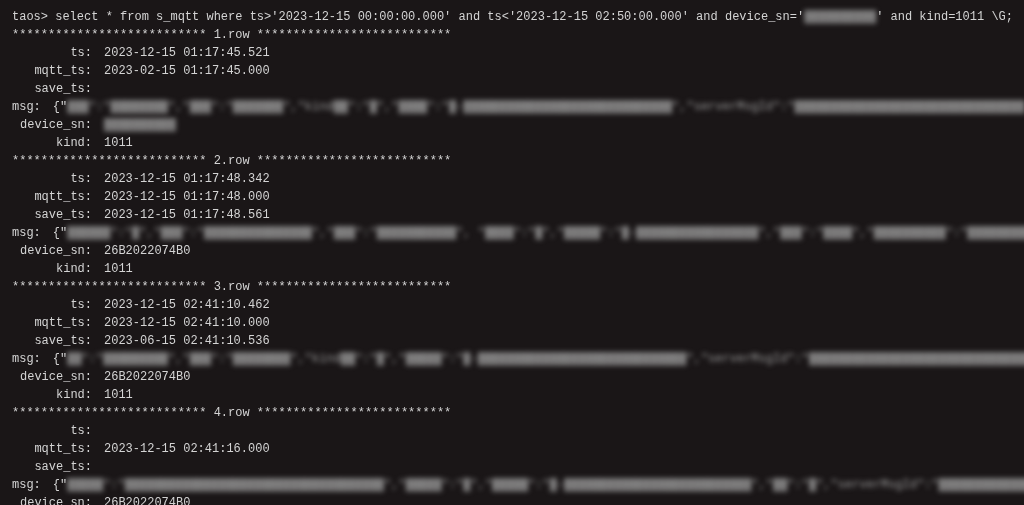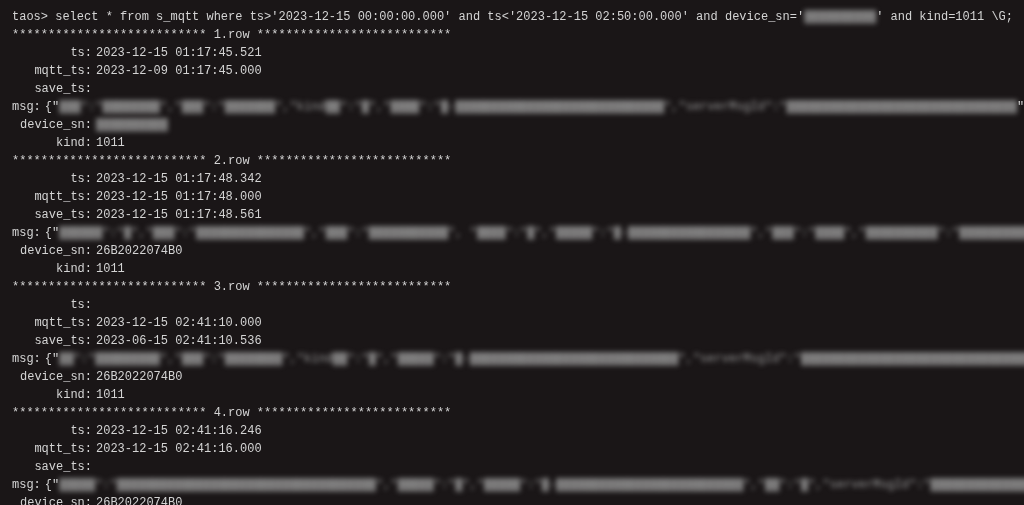--- a/index.html
+++ b/index.html
@@ -11,40 +11,40 @@
       line-height: 1.5;
       padding: 8px 12px;
       width: 1024px;
       height: 505px;
       overflow: hidden;
       white-space: nowrap;
     }
     .prompt-line { white-space: nowrap; text-align: right; }
     .sep-line { white-space: pre; }
     .field-line { display:flex; white-space: nowrap; }
-    .label { display:inline-block; width: 80px; text-align: right; margin-right: 4px; }
+    .label { display:inline-block; width: 80px; text-align: right; margin-right: 12px; }
     .val { display:inline-block; }
     .blur { filter: blur(2.5px); color:#9a9a9a; }
   </style>
 </head>
 <body>
 
 <div class="prompt-line">
   <span>taos&gt;</span>
   <span>select * from s_mqtt where ts&gt;'2023-12-15 00:00:00.000' and ts&lt;'2023-12-15 02:50:00.000'  and device_sn='</span><span class="blur">▓▓▓▓▓▓▓▓▓▓</span><span>' and kind=1011 \G;</span>
 </div>
 
 <div class="sep-line"><span>*************************** </span><span>1.row</span><span> ***************************</span></div>
 <div class="field-line">
     <span class="label">ts:</span>
     <span class="val">2023-12-15 01:17:45.521</span>
   </div>
 <div class="field-line">
     <span class="label">mqtt_ts:</span>
-    <span class="val">2023-12-09 01:17:45.000</span>
+    <span class="val">2023-02-15 01:17:45.000</span>
   </div>
 <div class="field-line">
     <span class="label">save_ts:</span>
   </div>
 <div class="field-line">
     <span class="label">msg:</span>
     <span class="val"><span>{"</span><span class="blur">▓▓▓":"▓▓▓▓▓▓▓▓","▓▓▓":"▓▓▓▓▓▓▓","kind▓▓":"▓","▓▓▓▓":"▓-▓▓▓▓▓▓▓▓▓▓▓▓▓▓▓▓▓▓▓▓▓▓▓▓▓▓▓▓▓","serverMsgId":"▓▓▓▓▓▓▓▓▓▓▓▓▓▓▓▓▓▓▓▓▓▓▓▓▓▓▓▓▓▓▓▓</span><span>"}</span></span>
   </div>
 <div class="field-line">
     <span class="label">device_sn:</span>
@@ -77,20 +77,21 @@
     <span class="val">26B2022074B0</span>
   </div>
 <div class="field-line">
     <span class="label">kind:</span>
     <span class="val">1011</span>
   </div>
 
 <div class="sep-line"><span>*************************** </span><span>3.row</span><span> ***************************</span></div>
 <div class="field-line">
     <span class="label">ts:</span>
+    <span class="val">2023-12-15 02:41:10.462</span>
   </div>
 <div class="field-line">
     <span class="label">mqtt_ts:</span>
     <span class="val">2023-12-15 02:41:10.000</span>
   </div>
 <div class="field-line">
     <span class="label">save_ts:</span>
     <span class="val">2023-06-15 02:41:10.536</span>
   </div>
 <div class="field-line">
@@ -102,21 +103,20 @@
     <span class="val">26B2022074B0</span>
   </div>
 <div class="field-line">
     <span class="label">kind:</span>
     <span class="val">1011</span>
   </div>
 
 <div class="sep-line"><span>*************************** </span><span>4.row</span><span> ***************************</span></div>
 <div class="field-line">
     <span class="label">ts:</span>
-    <span class="val">2023-12-15 02:41:16.246</span>
   </div>
 <div class="field-line">
     <span class="label">mqtt_ts:</span>
     <span class="val">2023-12-15 02:41:16.000</span>
   </div>
 <div class="field-line">
     <span class="label">save_ts:</span>
   </div>
 <div class="field-line">
     <span class="label">msg:</span>

